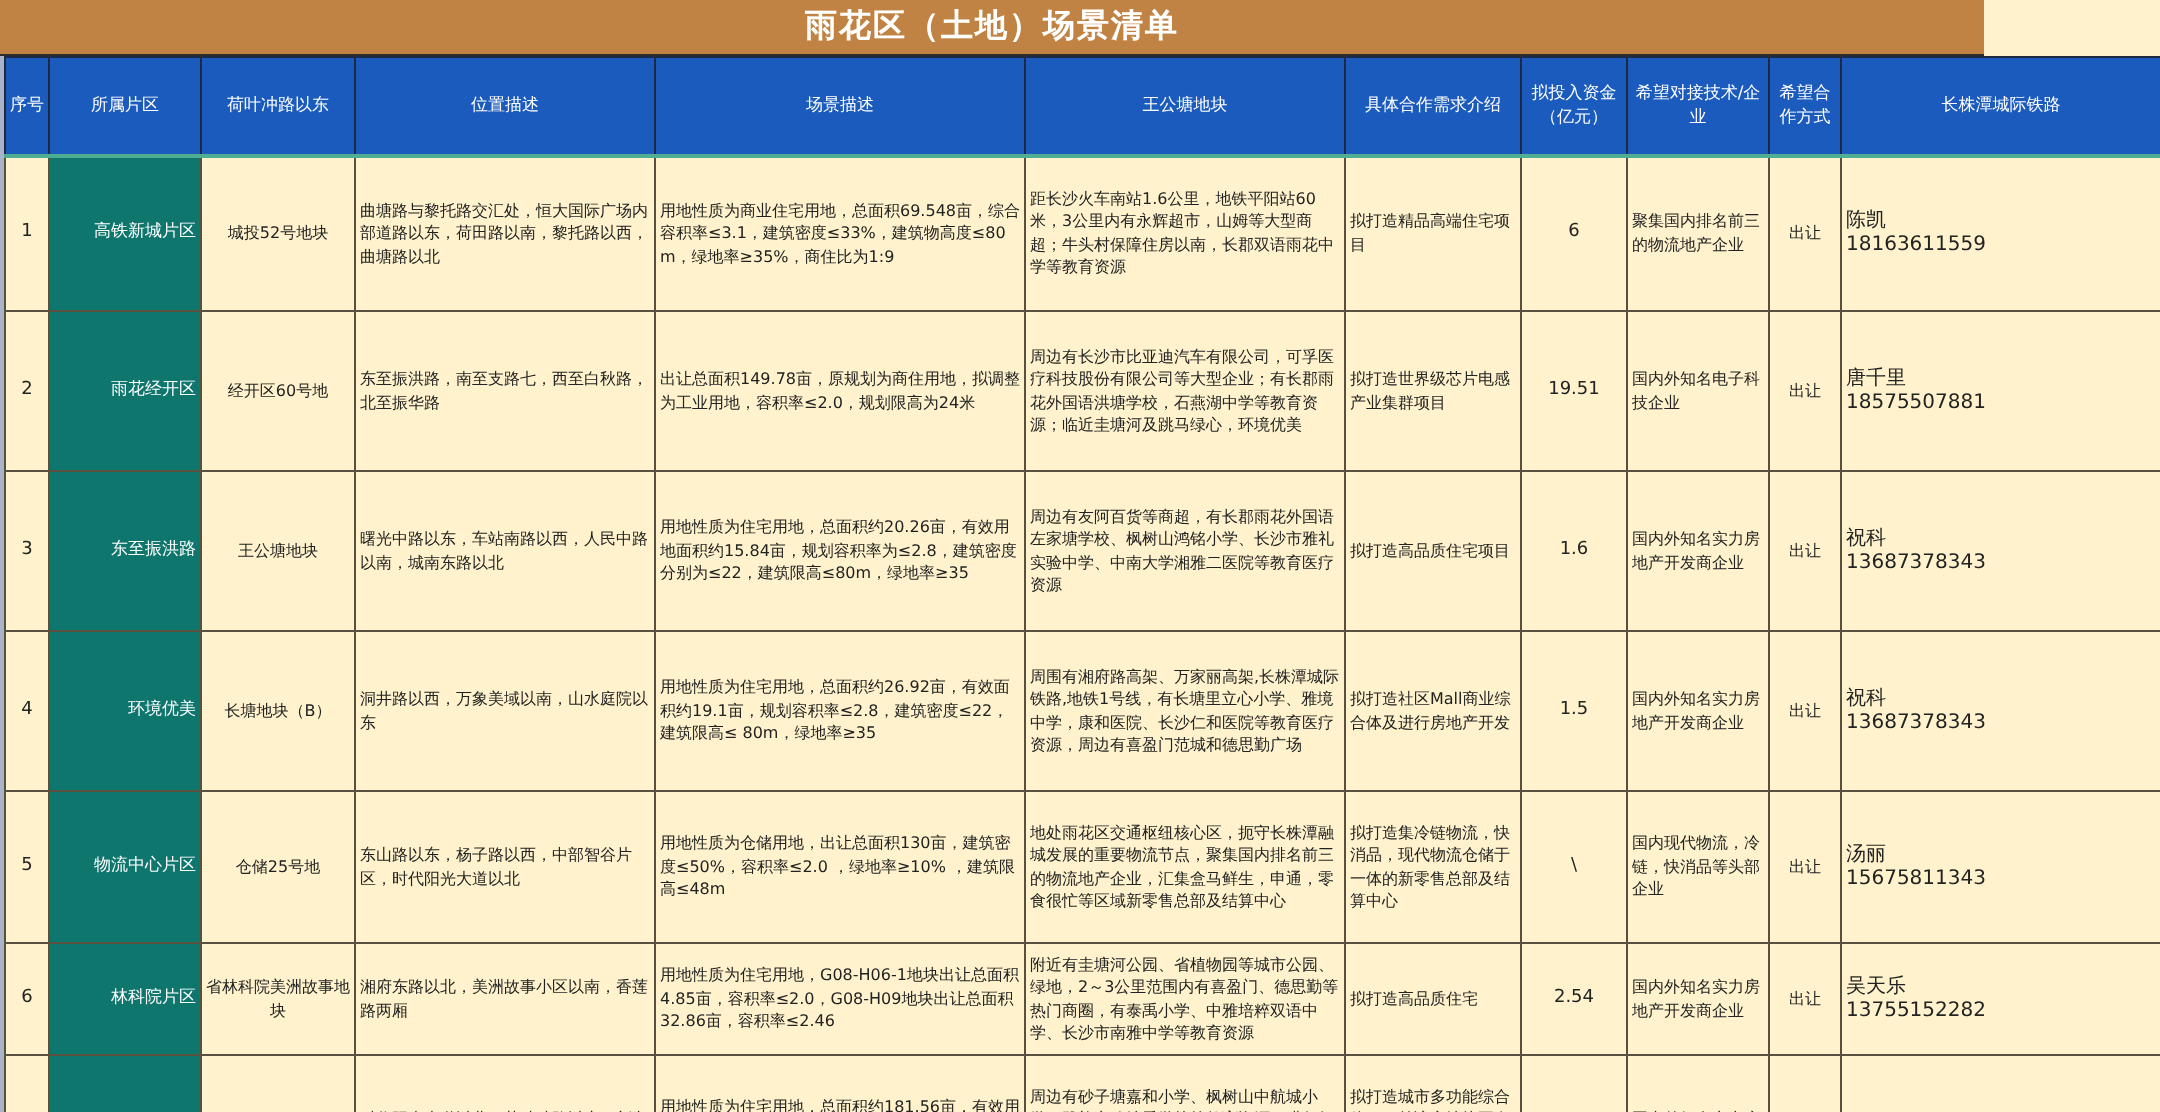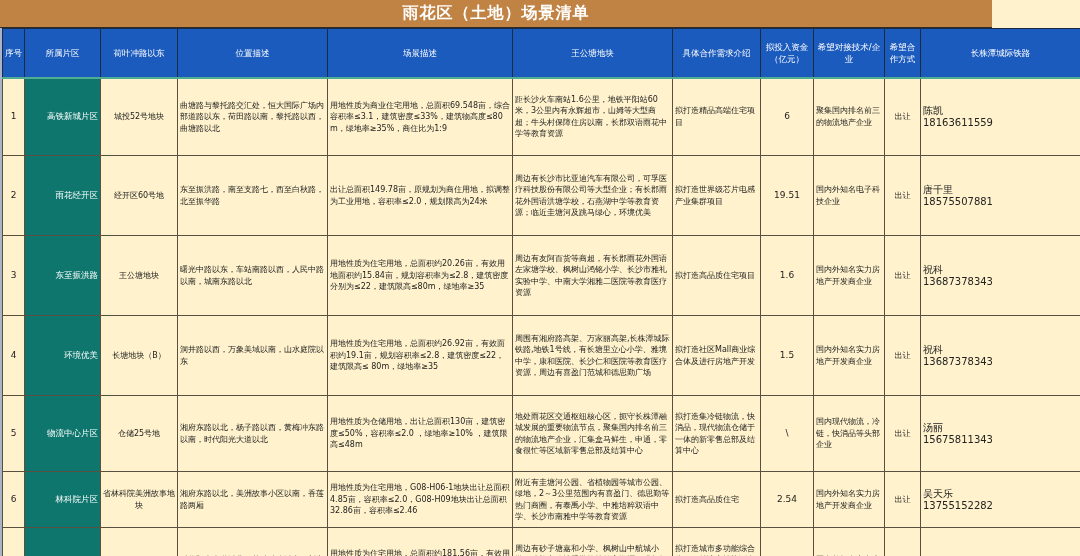--- a/index.html
+++ b/index.html
@@ -129,21 +129,21 @@
       <td class="c">出让</td>
       <td class="contact">
           <div>祝科</div>
           <div>13687378343</div>
         </td>
     </tr>
     <tr style="height:76px">
       <td class="c num">5</td>
       <td class="zone">物流中心片区</td>
       <td class="c">仓储25号地</td>
-      <td>湘府东路以北，杨子路以西，黄梅冲东路以南，时代阳光大道以北</td>
+      <td>东山路以东，杨子路以西，中部智谷片区，时代阳光大道以北</td>
       <td>用地性质为仓储用地，出让总面积130亩，建筑密度≤50%，容积率≤2.0 ，绿地率≥10% ，建筑限高≤48m</td>
       <td>地处雨花区交通枢纽核心区，扼守长株潭融城发展的重要物流节点，聚集国内排名前三的物流地产企业，汇集盒马鲜生，申通，零食很忙等区域新零售总部及结算中心</td>
       <td>拟打造集冷链物流，快消品，现代物流仓储于一体的新零售总部及结算中心</td>
       <td class="c num">\</td>
       <td>国内现代物流，冷链，快消品等头部企业</td>
       <td class="c">出让</td>
       <td class="contact">
           <div>汤丽</div>
           <div>15675811343</div>
         </td>

